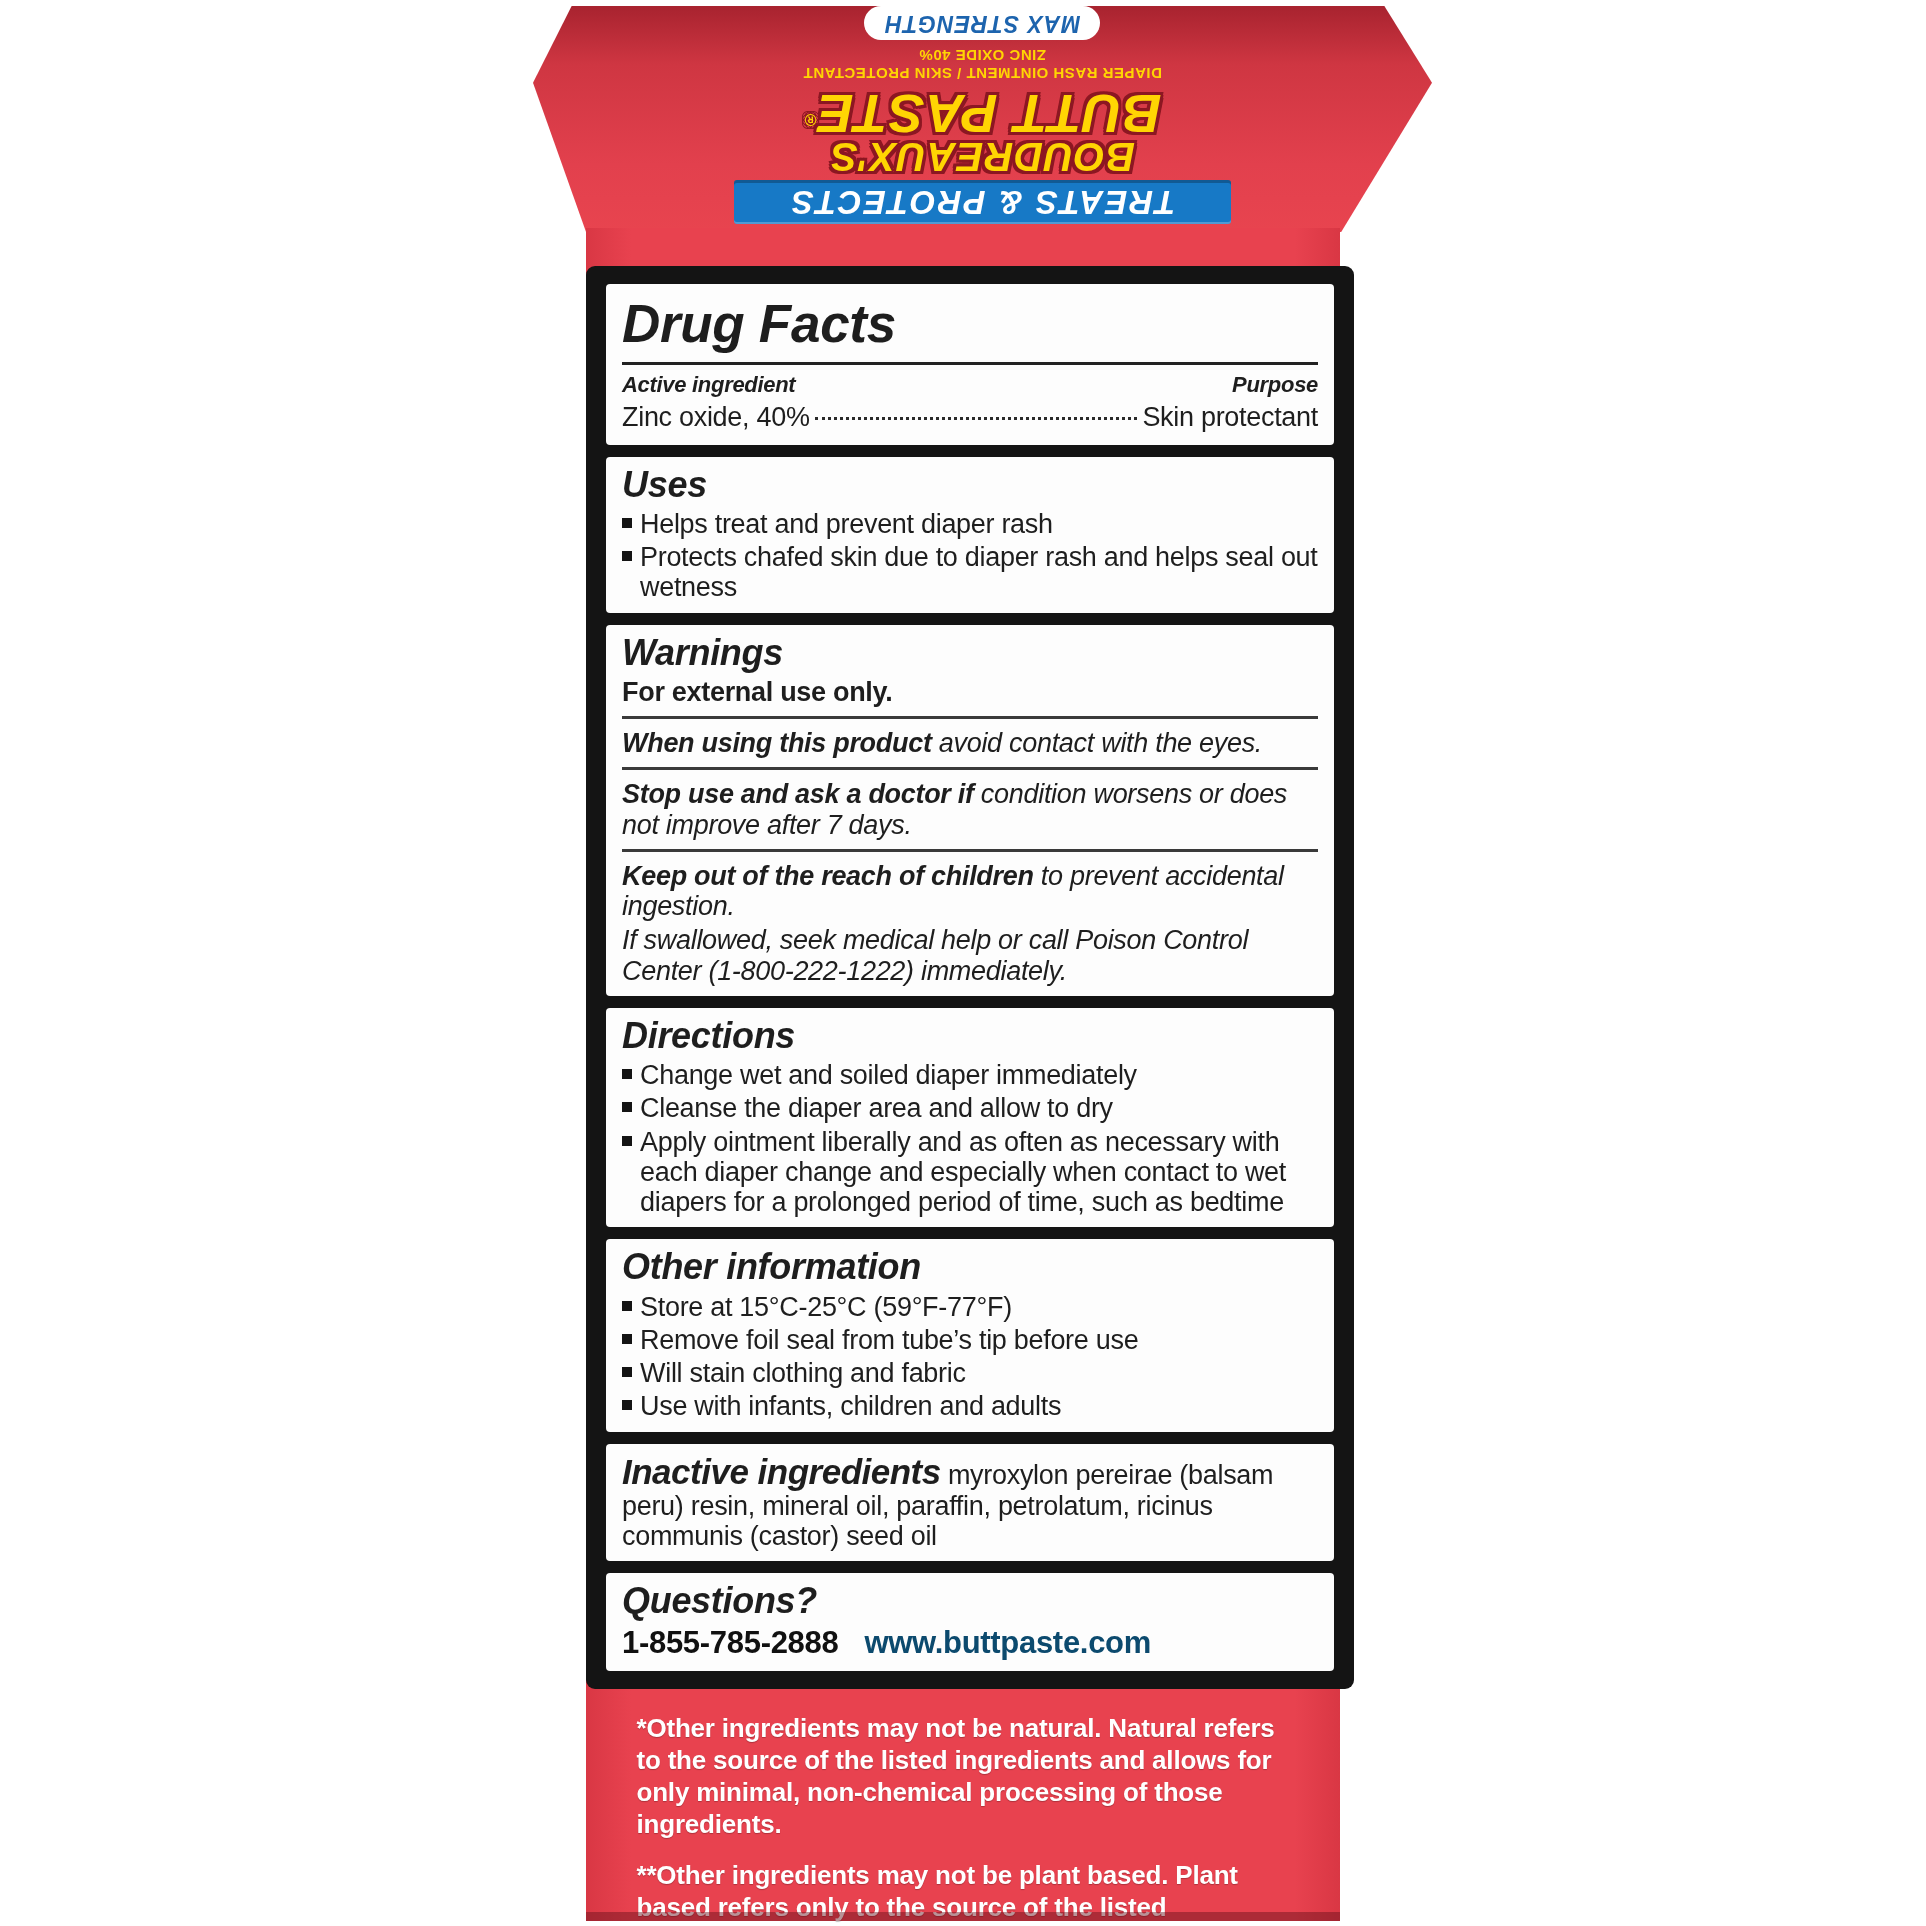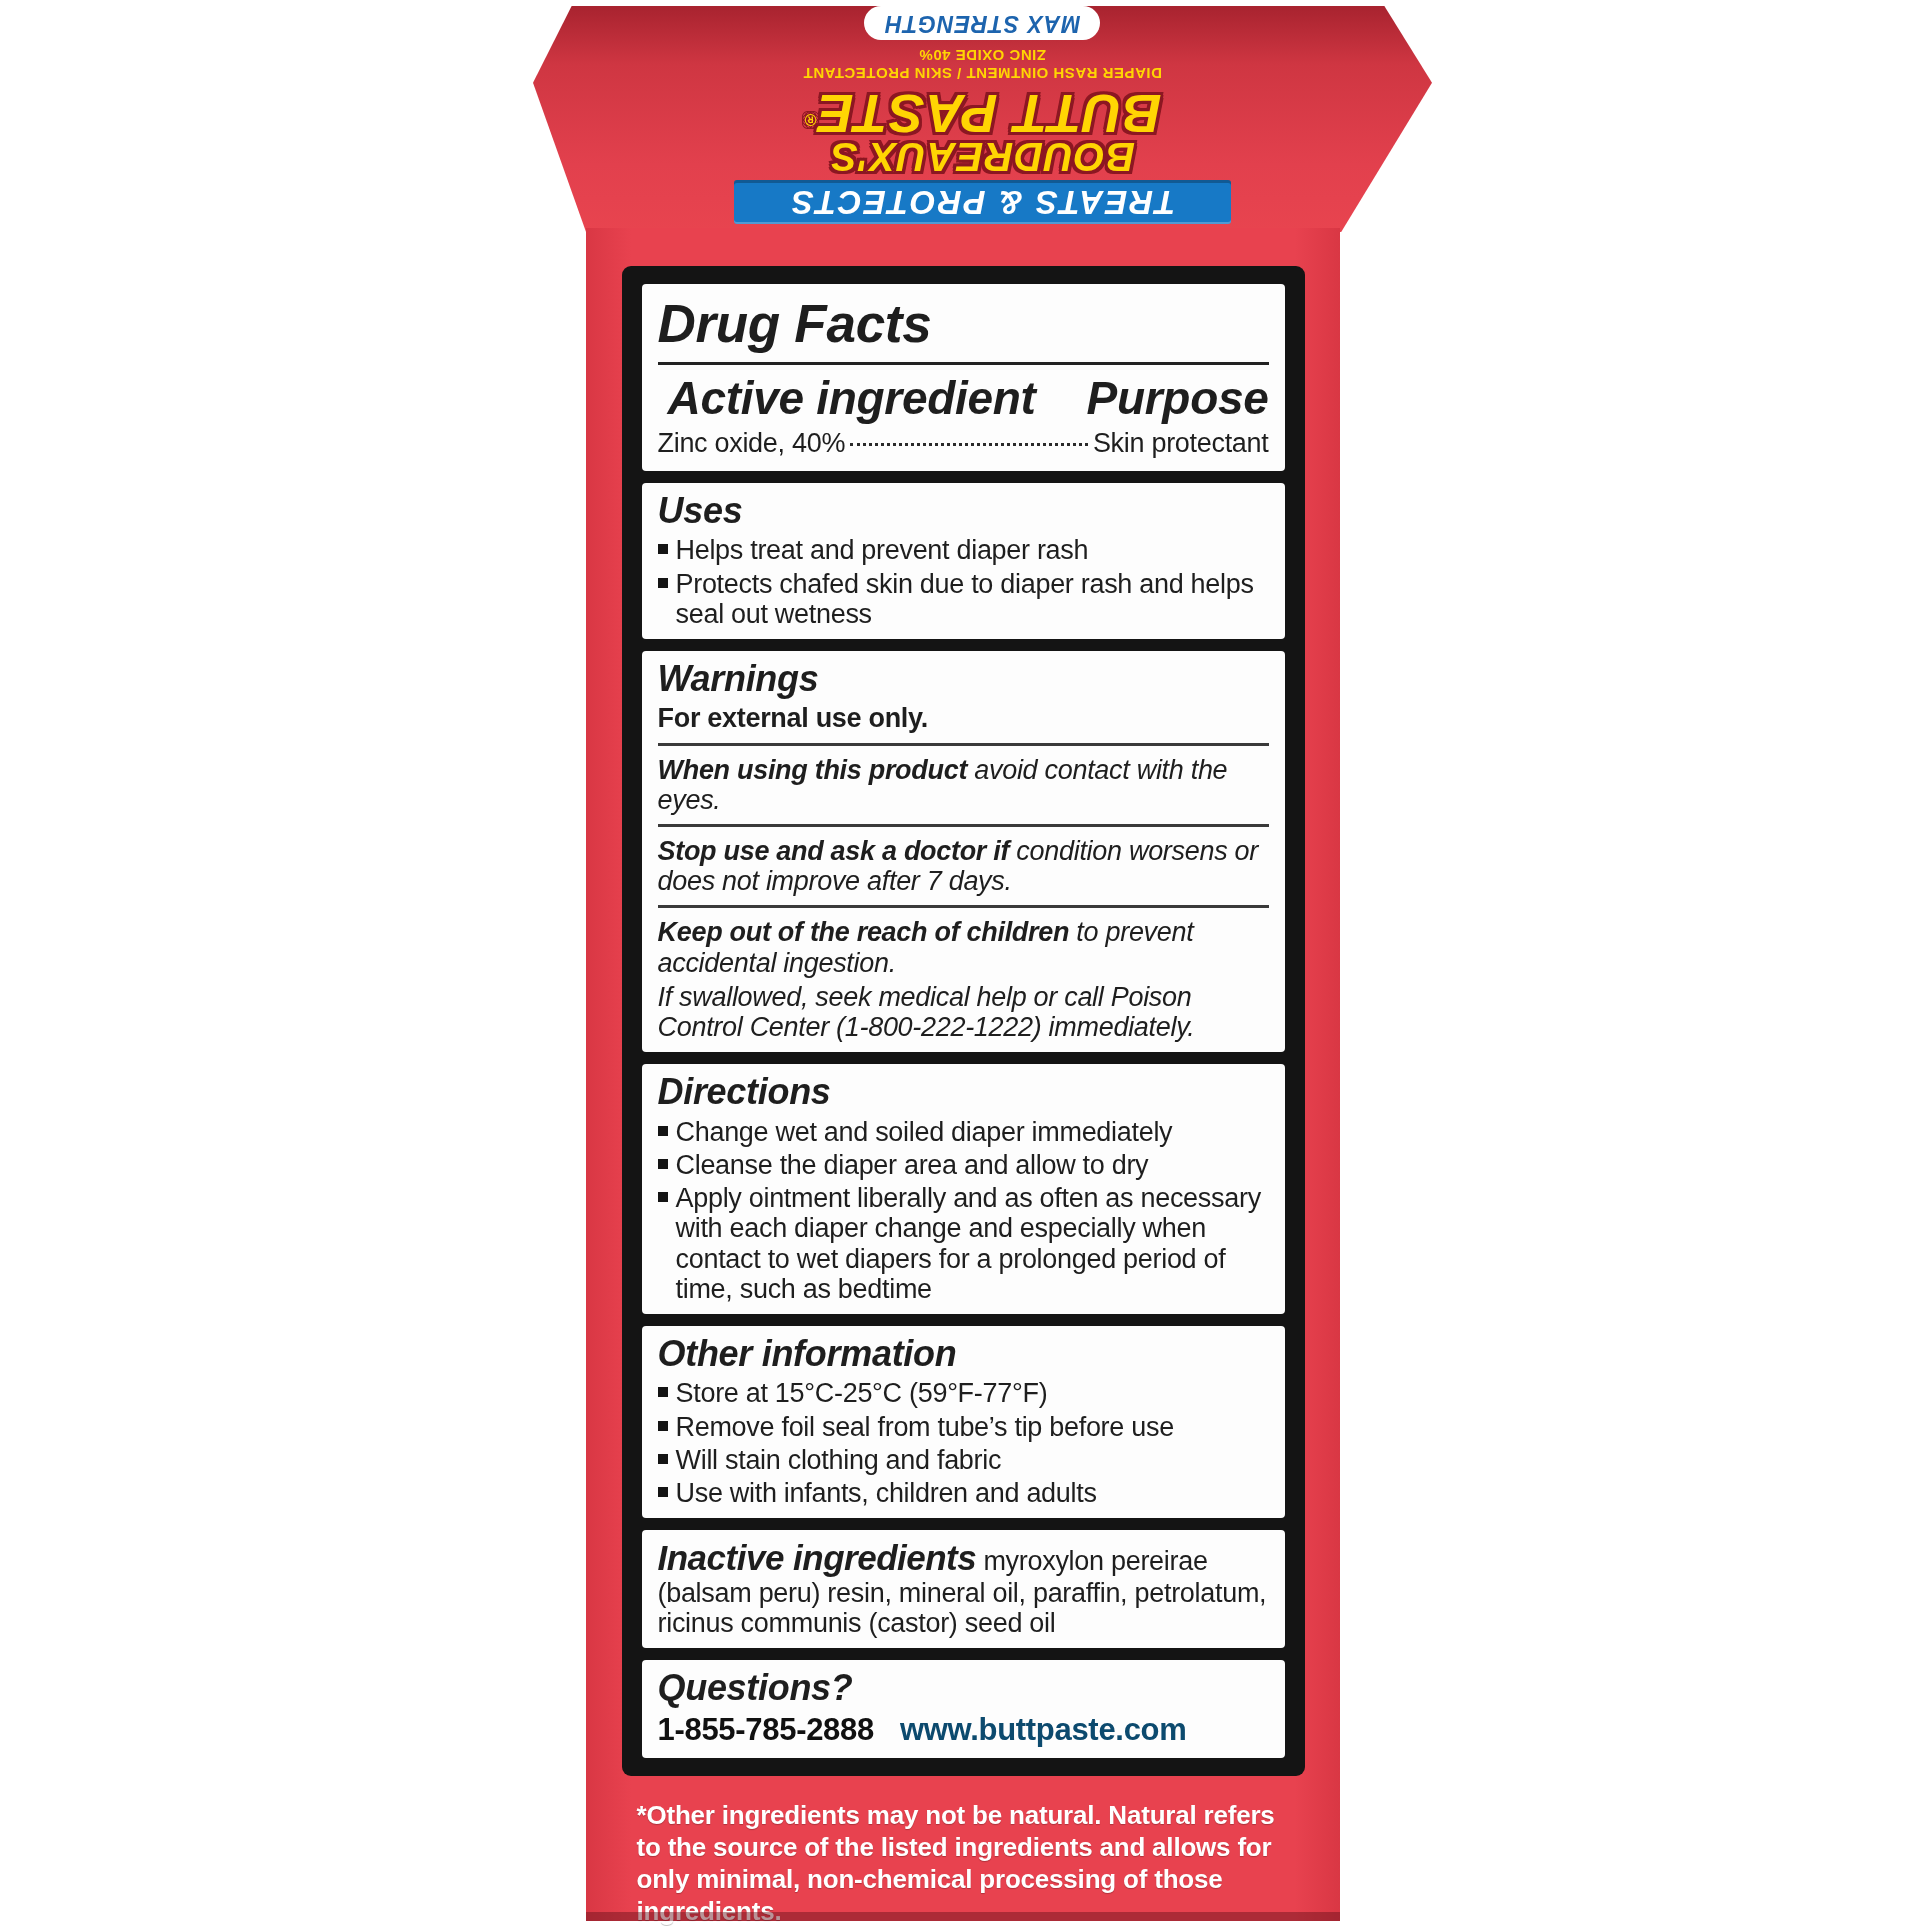--- a/index.html
+++ b/index.html
@@ -46,27 +46,27 @@
     position:absolute;left:586px;top:228px;width:754px;height:1693px;
     background:linear-gradient(90deg,#d93744 0%,#e8424f 6%,#e8424f 94%,#d93744 100%);
   }
   .box-body::after{
     content:"";position:absolute;left:0;right:0;bottom:0;height:9px;
     background:rgba(100,15,26,.45);
   }
 
   
   .panel{
-    margin:38px auto 0;width:683px;box-sizing:border-box;background:#141414;border-radius:9px;
+    margin:38px auto 0;width:768px;box-sizing:border-box;background:#141414;border-radius:9px;
     padding:18px 20px;display:flex;flex-direction:column;gap:12px;
   }
   .sec{background:#fdfdfd;border-radius:4px;padding:8px 16px 10px;letter-spacing:-0.3px;}
   .df-title{font-size:53px;font-weight:bold;font-style:italic;line-height:1.05;padding-top:4px;}
   .title-rule{border:none;border-top:3px solid #222;margin:10px 0 8px;}
-  .ai-row{display:flex;justify-content:space-between;font-weight:bold;font-style:italic;font-size:46px;line-height:1.1;margin-left:10px;}
+  .ai-row{display:flex;justify-content:space-between;font-weight:bold;font-style:italic;font-size:22px;line-height:1.1;}
   .val-row{display:flex;align-items:baseline;font-size:27px;line-height:1.25;margin-top:4px;}
   .leader{flex:1;border-bottom:3px dotted #2a2a2a;margin:0 5px;transform:translateY(-6px);}
   .h{font-size:36px;font-weight:bold;font-style:italic;line-height:1.12;margin:0 0 4px;}
   .t{font-size:27px;line-height:1.12;}
   .b{display:flex;margin-top:3px;}
   .sq{flex:0 0 auto;width:10px;height:10px;background:#141414;margin:9px 8px 0 0;}
   .wline{margin-top:4px;font-style:italic;}
   .wline b{font-weight:bold;}
   .hr{border:none;border-top:3px solid #3a3a3a;margin:9px 0;}
   .ihead{font-size:35px;font-weight:bold;font-style:italic;letter-spacing:-0.5px;}

